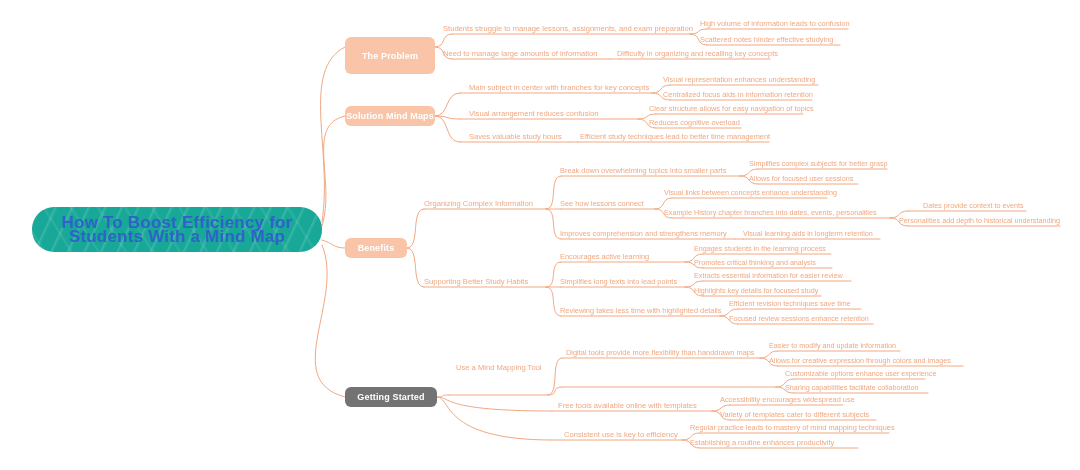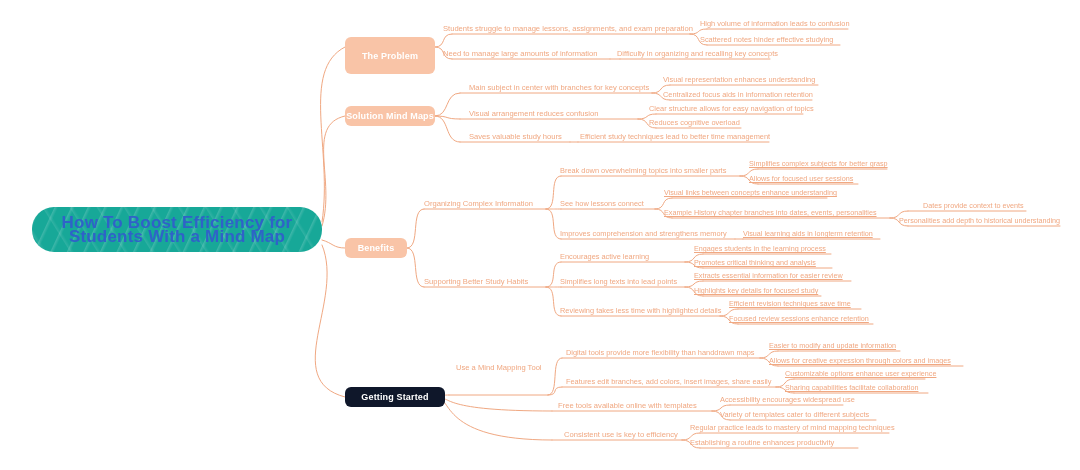--- a/index.html
+++ b/index.html
@@ -56,21 +56,21 @@
   .lbl{
     position:absolute;
     color:#f0a882;
     white-space:nowrap;
     line-height:10px;
     font-weight:normal;
     transform:translateY(-100%);
   }
   .lbl.l2{font-size:7.6px;}
   .lbl.l3{font-size:7.4px;}
-  .lbl.l4{font-size:7.2px;text-decoration:underline;}
+  .lbl.l4{font-size:7.2px;}
   .lbl.l5{font-size:7.2px;}
 </style>
 </head>
 <body>
 
 <div id="stage">
 
   <svg id="wires" viewBox="0 0 1080 470">
     <g fill="none" stroke="#f0a882" stroke-width="1" stroke-linecap="round">
 
@@ -190,21 +190,21 @@
 
   <div class="chip" id="n-b_problem" style="left: 345px; top: 37px; width: 90px; height: 37px; background-color: rgb(249, 196, 167); color: rgb(255, 255, 255);">
     <span>The Problem</span>
   </div>
   <div class="chip" id="n-b_solution" style="left: 345px; top: 106px; width: 90px; height: 20px; background-color: rgb(249, 196, 167); color: rgb(255, 255, 255);">
     <span>Solution Mind Maps</span>
   </div>
   <div class="chip" id="n-b_benefits" style="left: 345px; top: 238px; width: 62px; height: 20px; background-color: rgb(249, 196, 167); color: rgb(255, 255, 255);">
     <span>Benefits</span>
   </div>
-  <div class="chip" id="n-b_started" style="left: 345px; top: 387px; width: 100px; height: 20px; background-color: #0f172a; color: rgb(255, 255, 255);">
+  <div class="chip" id="n-b_started" style="left: 345px; top: 387px; width: 92px; height: 20px; background-color: #737373; color: rgb(255, 255, 255);">
     <span>Getting Started</span>
   </div>
 
   <div class="lbl l2" id="n-p_c1" style="left: 443px; top: 34px; color: rgb(240, 168, 130);">Students struggle to manage lessons, assignments, and exam preparation</div>
   <div class="lbl l2" id="n-p_c2" style="left: 443px; top: 59px; color: rgb(240, 168, 130);">Need to manage large amounts of information</div>
   <div class="lbl l3" id="n-p_c1_g1" style="left: 700px; top: 29px; color: rgb(240, 168, 130);">High volume of information leads to confusion</div>
   <div class="lbl l3" id="n-p_c1_g2" style="left: 700px; top: 45px; color: rgb(240, 168, 130);">Scattered notes hinder effective studying</div>
   <div class="lbl l3" id="n-p_c2_g1" style="left: 617px; top: 59px; color: rgb(240, 168, 130);">Difficulty in organizing and recalling key concepts</div>
 
   <div class="lbl l2" id="n-s_c1" style="left: 469px; top: 93px; color: rgb(240, 168, 130);">Main subject in center with branches for key concepts</div>
@@ -237,21 +237,20 @@
   <div class="lbl l4" id="n-bn_c2_d1_g2" style="left: 694px; top: 268px; color: rgb(240, 168, 130);">Promotes critical thinking and analysis</div>
   <div class="lbl l4" id="n-bn_c2_d2_g1" style="left: 694px; top: 281px; color: rgb(240, 168, 130);">Extracts essential information for easier review</div>
   <div class="lbl l4" id="n-bn_c2_d2_g2" style="left: 694px; top: 296px; color: rgb(240, 168, 130);">Highlights key details for focused study</div>
   <div class="lbl l4" id="n-bn_c2_d3_g1" style="left: 729px; top: 309px; color: rgb(240, 168, 130);">Efficient revision techniques save time</div>
   <div class="lbl l4" id="n-bn_c2_d3_g2" style="left: 729px; top: 324px; color: rgb(240, 168, 130);">Focused review sessions enhance retention</div>
 
   <div class="lbl l2" id="n-g_c1" style="left: 456px; top: 373px; color: rgb(240, 168, 130);">Use a Mind Mapping Tool</div>
   <div class="lbl l2" id="n-g_c2" style="left: 558px; top: 411px; color: rgb(240, 168, 130);">Free tools available online with templates</div>
   <div class="lbl l2" id="n-g_c3" style="left: 564px; top: 440px; color: rgb(240, 168, 130);">Consistent use is key to efficiency</div>
   <div class="lbl l3" id="n-g_c1_d1" style="left: 566px; top: 358px; color: rgb(240, 168, 130);">Digital tools provide more flexibility than handdrawn maps</div>
-  <div class="lbl l3" id="n-g_c1_d2" style="left: 566px; top: 387px; color: rgb(240, 168, 130);">Features edit branches, add colors, insert images, share easily</div>
   <div class="lbl l4" id="n-g_c1_d1_g1" style="left: 769px; top: 351px; color: rgb(240, 168, 130);">Easier to modify and update information</div>
   <div class="lbl l4" id="n-g_c1_d1_g2" style="left: 769px; top: 366px; color: rgb(240, 168, 130);">Allows for creative expression through colors and images</div>
   <div class="lbl l4" id="n-g_c1_d2_g1" style="left: 785px; top: 379px; color: rgb(240, 168, 130);">Customizable options enhance user experience</div>
   <div class="lbl l4" id="n-g_c1_d2_g2" style="left: 785px; top: 393px; color: rgb(240, 168, 130);">Sharing capabilities facilitate collaboration</div>
   <div class="lbl l3" id="n-g_c2_g1" style="left: 720px; top: 405px; color: rgb(240, 168, 130);">Accessibility encourages widespread use</div>
   <div class="lbl l3" id="n-g_c2_g2" style="left: 720px; top: 420px; color: rgb(240, 168, 130);">Variety of templates cater to different subjects</div>
   <div class="lbl l3" id="n-g_c3_g1" style="left: 690px; top: 433px; color: rgb(240, 168, 130);">Regular practice leads to mastery of mind mapping techniques</div>
   <div class="lbl l3" id="n-g_c3_g2" style="left: 690px; top: 448px; color: rgb(240, 168, 130);">Establishing a routine enhances productivity</div>
 
 </div>

